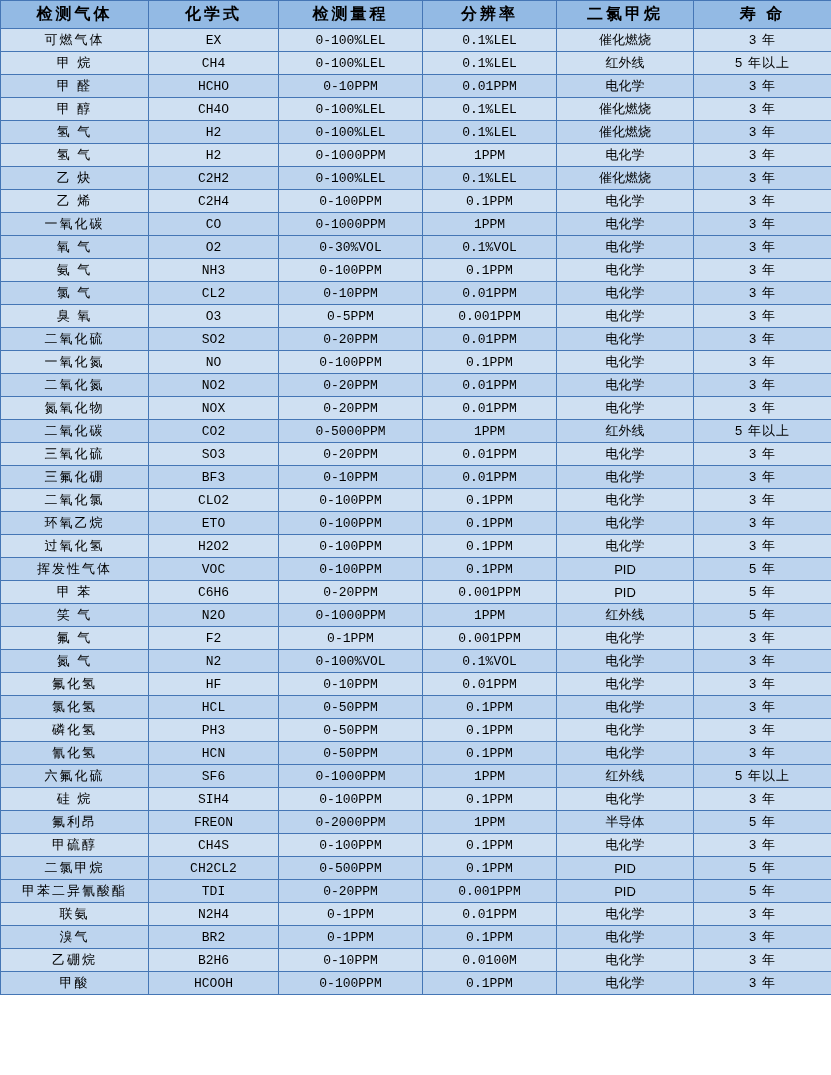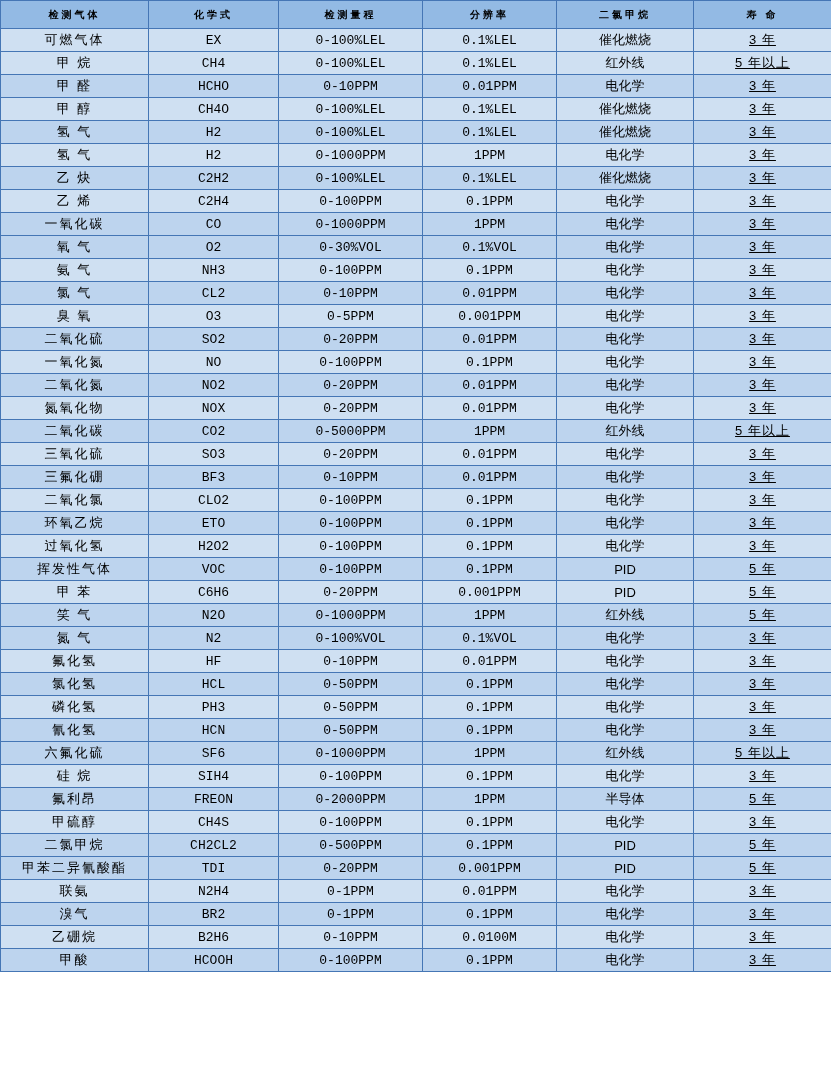--- a/index.html
+++ b/index.html
@@ -29,21 +29,21 @@
     border: 1px solid #4576b5;
     text-align: center;
     vertical-align: middle;
     color: #000000;
     white-space: nowrap;
     overflow: hidden;
   }
   table.gas-table thead th {
     background: #93bae4;
     height: 25px;
-    font-size: 10px;
+    font-size: 16px;
     font-weight: bold;
     letter-spacing: 3px;
   }
   table.gas-table tbody td {
     height: 20px;
     font-size: 13px;
     font-weight: normal;
   }
   table.gas-table tbody tr.odd td {
     background: #cfe0f2;
@@ -54,21 +54,20 @@
   td.name-cell {
     letter-spacing: 2px;
   }
   td.mono-cell {
     font-family: "Liberation Mono", monospace;
     font-size: 12px;
     letter-spacing: 0px;
   }
   td.life-cell {
     letter-spacing: 1px;
-    text-decoration: underline;
   }
 </style>
 </head>
 <body>
 
 <table class="gas-table">
   <colgroup>
     <col class="c0">
       <col class="c1">
       <col class="c2">
@@ -288,20 +287,28 @@
         <td class="life-cell">5 年</td>
       </tr>
       <tr class="even">
         <td class="name-cell">笑 气</td>
         <td class="mono-cell">N2O</td>
         <td class="mono-cell">0-1000PPM</td>
         <td class="mono-cell">1PPM</td>
         <td>红外线</td>
         <td class="life-cell">5 年</td>
       </tr>
+      <tr class="odd">
+        <td class="name-cell">氟 气</td>
+        <td class="mono-cell">F2</td>
+        <td class="mono-cell">0-1PPM</td>
+        <td class="mono-cell">0.001PPM</td>
+        <td>电化学</td>
+        <td class="life-cell">3 年</td>
+      </tr>
       <tr class="even">
         <td class="name-cell">氮 气</td>
         <td class="mono-cell">N2</td>
         <td class="mono-cell">0-100%VOL</td>
         <td class="mono-cell">0.1%VOL</td>
         <td>电化学</td>
         <td class="life-cell">3 年</td>
       </tr>
       <tr class="odd">
         <td class="name-cell">氟化氢</td>

